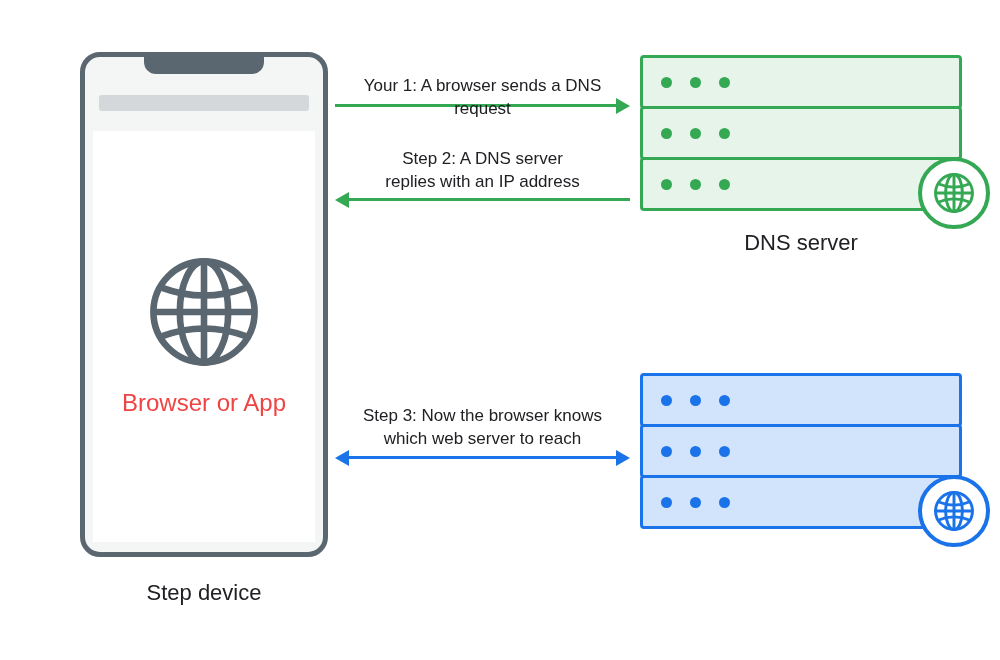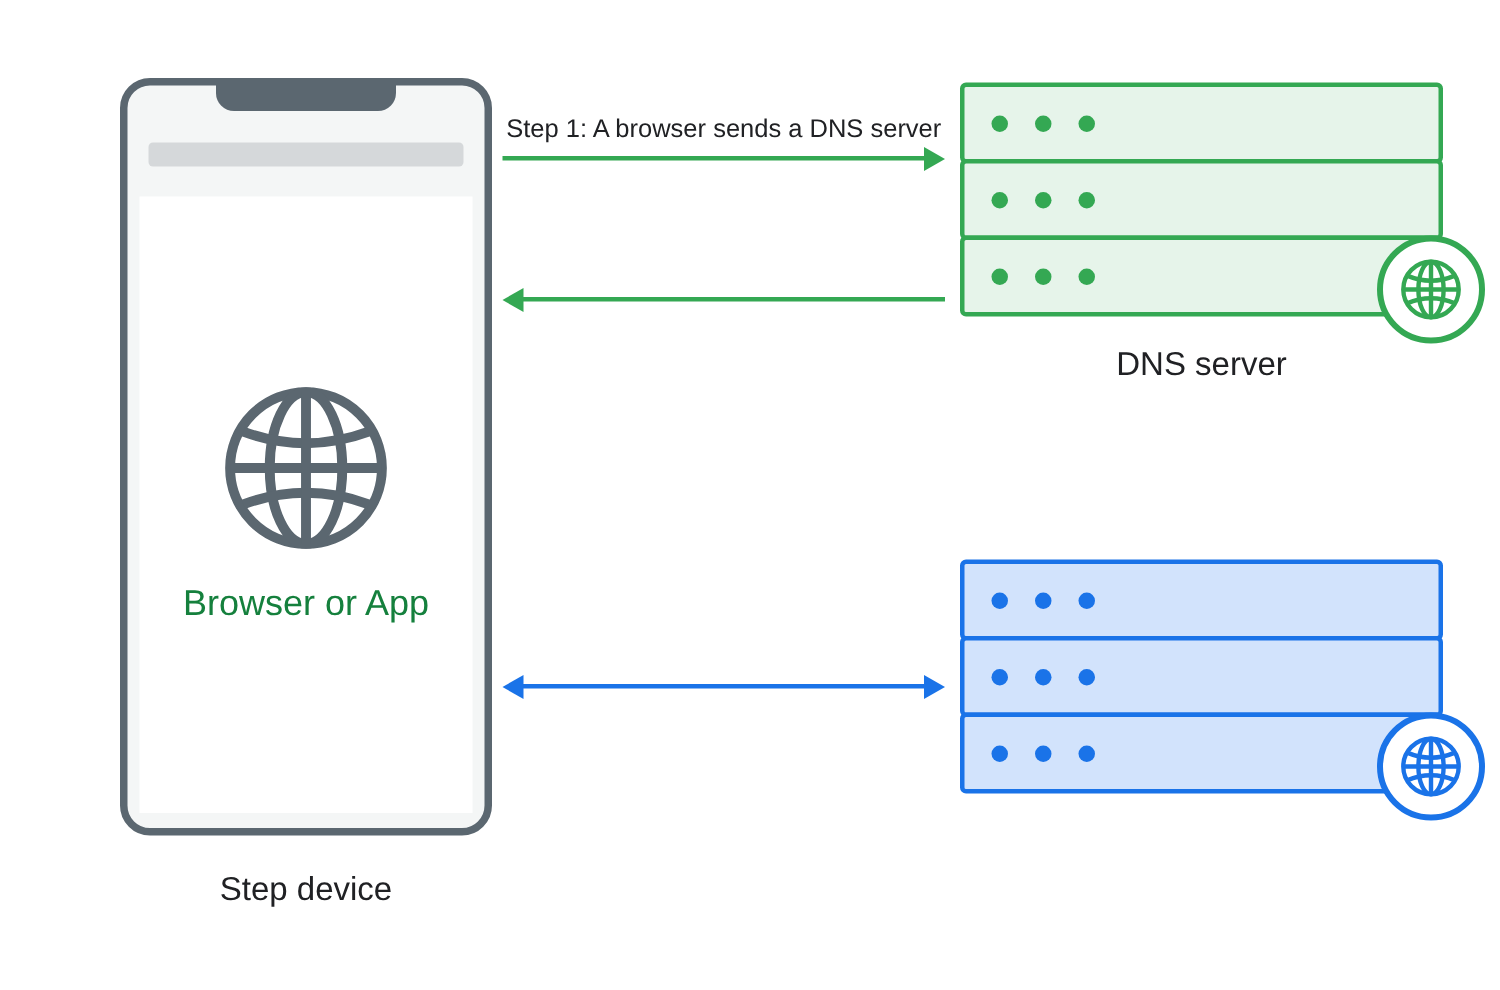--- a/index.html
+++ b/index.html
@@ -57,21 +57,21 @@
       align-items: center;
       justify-content: center;
     }
     .phone-globe {
       width: 110px;
       height: 110px;
       margin-bottom: 22px;
     }
     .phone-app-label {
       font-size: 24px;
-      color: #15803d;
+      color: #ef4444;
     }
     .device-label {
       position: absolute;
       left: 80px;
       top: 580px;
       width: 248px;
       text-align: center;
       font-size: 22px;
       color: #202124;
     }
@@ -233,26 +233,30 @@
           <line x1="25" y1="3" x2="25" y2="47" stroke="#1a73e8" stroke-width="3.5"></line>
         </svg>
       </div>
     </div>
   </div>
 
   <div class="arrow-group" style="left:335px; top:98px; width:295px; color:#34a853;">
     <div class="arrow-line" style="left:0; top:6px; width:282px;"></div>
     <div class="arrow-head-right" style="right:0; top:0;"></div>
   </div>
-  <div class="step-label" style="left:335px; top:75px; width:295px;">Step 1: A browser sends a DNS server</div>
+  <div class="step-label" style="left:335px; top:75px; width:295px;">Your 1: A browser sends a DNS request</div>
 
   <div class="arrow-group" style="left:335px; top:192px; width:295px; color:#34a853;">
     <div class="arrow-line" style="left:13px; top:6px; width:282px;"></div>
     <div class="arrow-head-left" style="left:0; top:0;"></div>
   </div>
+  <div class="step-label" style="left:335px; top:148px; width:295px;">Step 2: A DNS server
+replies with an IP address</div>
 
   <div class="arrow-group" style="left:335px; top:450px; width:295px; color:#1a73e8;">
     <div class="arrow-line" style="left:13px; top:6px; width:269px;"></div>
     <div class="arrow-head-left" style="left:0; top:0;"></div>
     <div class="arrow-head-right" style="right:0; top:0;"></div>
   </div>
+  <div class="step-label" style="left:335px; top:405px; width:295px;">Step 3: Now the browser knows
+which web server to reach</div>
 
 </div>
 
 </body></html>

